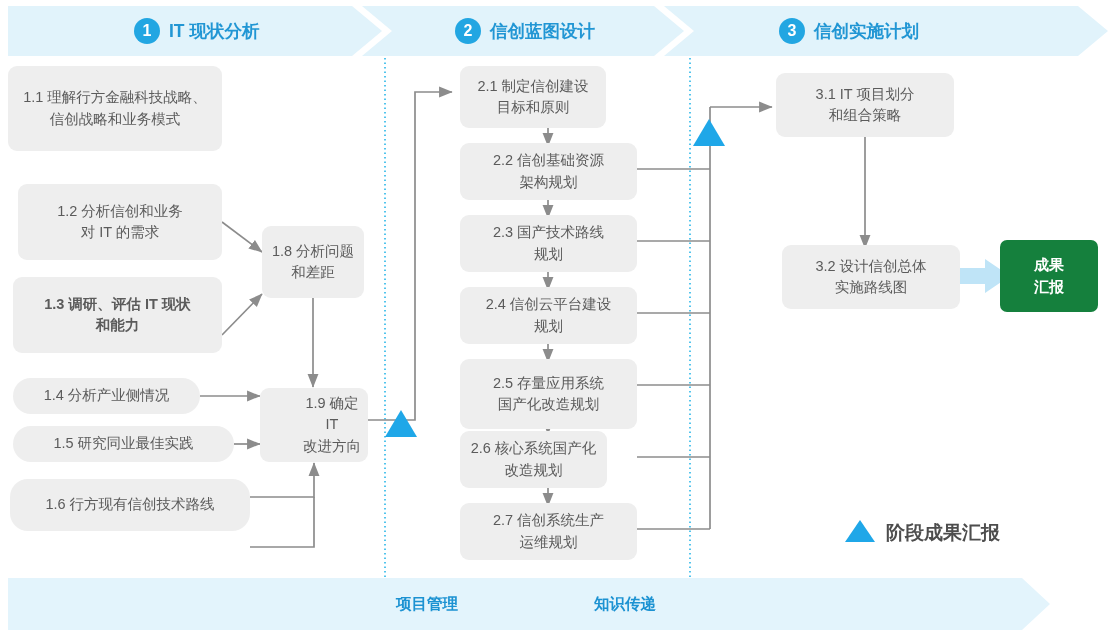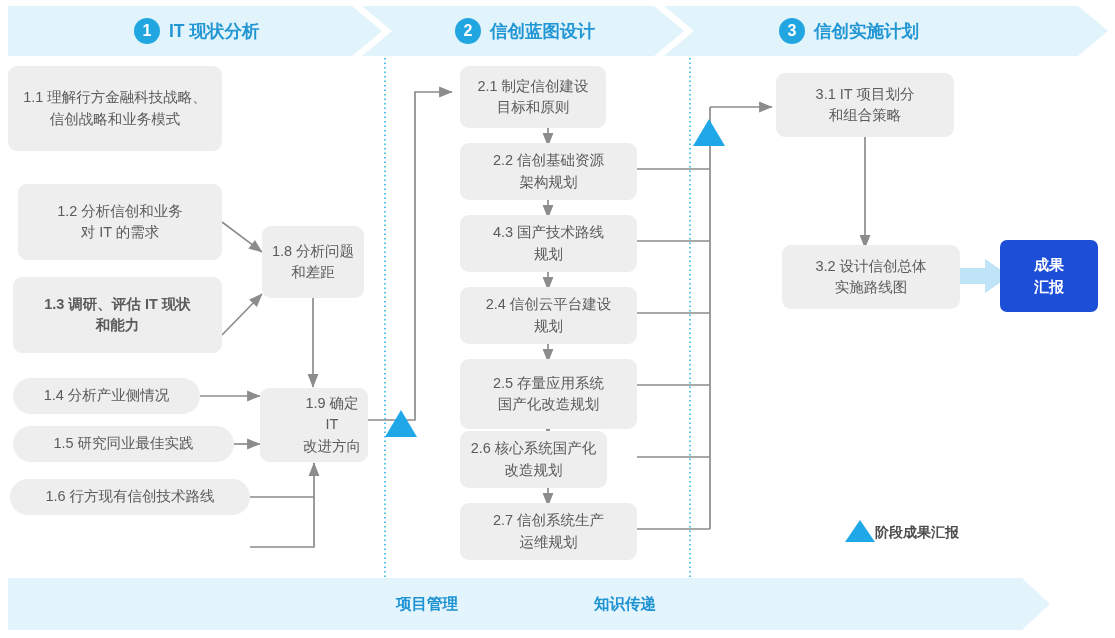--- a/index.html
+++ b/index.html
@@ -14,42 +14,42 @@
 
   .node{
     position:absolute;z-index:3;
     background:#eeeeee;border-radius:9px;
     display:flex;align-items:center;justify-content:center;
     text-align:center;color:#5b5b5b;font-size:14.5px;line-height:1.45;
     padding:4px 6px;box-sizing:border-box;
     white-space:pre-line;
   }
   .node.result{
-    background:#1d4ed8;color:#ffffff;font-weight:bold;font-size:15px;
+    background:#15803d;color:#ffffff;font-weight:bold;font-size:15px;
     border-radius:7px;
   }
 
   .phase-label{
     position:absolute;z-index:4;display:flex;align-items:center;gap:9px;
     color:#2196d4;font-weight:bold;font-size:17.5px;white-space:nowrap;
   }
   .phase-num{
     width:26px;height:26px;border-radius:50%;background:#22a6e2;
     color:#ffffff;font-size:16px;font-weight:bold;
     display:flex;align-items:center;justify-content:center;flex:0 0 auto;
   }
 
   .footer-label{
     position:absolute;z-index:4;color:#1c92d2;font-weight:bold;font-size:15.5px;
     white-space:nowrap;
   }
 
   .legend{
-    position:absolute;z-index:4;display:flex;align-items:flex-end;gap:0;
-    color:#4d4d4d;font-weight:bold;font-size:14px;white-space:nowrap;
+    position:absolute;z-index:4;display:flex;align-items:flex-start;gap:11px;
+    color:#4d4d4d;font-weight:bold;font-size:19px;white-space:nowrap;
   }
   .legend .tri{
     width:0;height:0;border-left:15px solid transparent;border-right:15px solid transparent;
     border-bottom:22px solid #1fa7e8;flex:0 0 auto;
   }
 </style>
 </head>
 <body>
 
 <div id="canvas">
@@ -136,32 +136,32 @@
   </div>
 
   <div class="node" style="left:8px;top:66px;width:214px;height:85px;">1.1 理解行方金融科技战略、
 信创战略和业务模式</div>
   <div class="node" style="left:18px;top:184px;width:204px;height:76px;">1.2 分析信创和业务
 对 IT 的需求</div>
   <div class="node" style="left:13px;top:277px;width:209px;height:76px;font-weight:bold;">1.3 调研、评估 IT 现状
 和能力</div>
   <div class="node" style="left:13px;top:378px;width:187px;height:36px;border-radius:18px;">1.4 分析产业侧情况</div>
   <div class="node" style="left:13px;top:426px;width:221px;height:36px;border-radius:18px;">1.5 研究同业最佳实践</div>
-  <div class="node" style="left:10px;top:479px;width:240px;height:36px;border-radius:18px;">1.6 行方现有信创技术路线</div>
+  <div class="node" style="left:10px;top:479px;width:240px;height:52px;border-radius:18px;">1.6 行方现有信创技术路线</div>
 
   <div class="node" style="left:262px;top:226px;width:102px;height:72px;">1.8 分析问题
 和差距</div>
   <div class="node" style="left:260px;top:388px;width:108px;height:74px;padding-left:42px;">1.9 确定 IT
 改进方向</div>
 
   <div class="node" style="left:460px;top:66px;width:146px;height:62px;">2.1 制定信创建设
 目标和原则</div>
   <div class="node" style="left:460px;top:143px;width:177px;height:57px;">2.2 信创基础资源
 架构规划</div>
-  <div class="node" style="left:460px;top:215px;width:177px;height:57px;">4.3 国产技术路线
+  <div class="node" style="left:460px;top:215px;width:177px;height:57px;">2.3 国产技术路线
 规划</div>
   <div class="node" style="left:460px;top:287px;width:177px;height:57px;">2.4 信创云平台建设
 规划</div>
   <div class="node" style="left:460px;top:359px;width:177px;height:70px;">2.5 存量应用系统
 国产化改造规划</div>
   <div class="node" style="left:460px;top:431px;width:147px;height:57px;">2.6 核心系统国产化
 改造规划</div>
   <div class="node" style="left:460px;top:503px;width:177px;height:57px;">2.7 信创系统生产
 运维规划</div>
 

